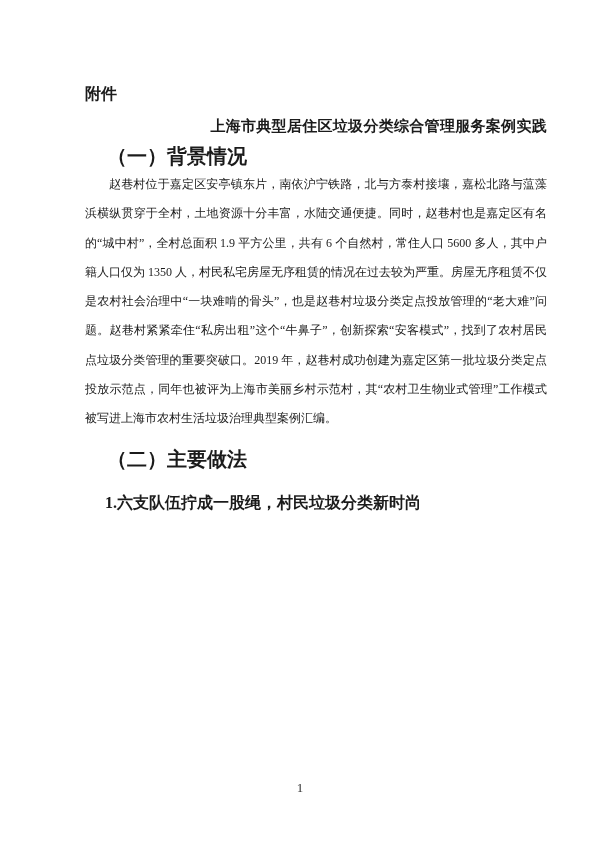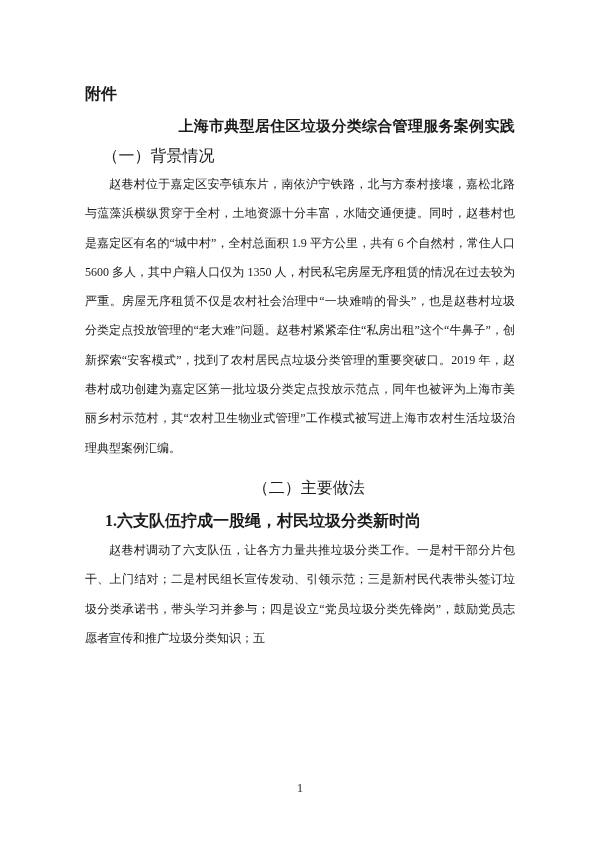--- a/index.html
+++ b/index.html
@@ -11,21 +11,21 @@
     position: relative;
     width: 600px;
     height: 849px;
     background: #ffffff;
     overflow: hidden;
     color: #1b1b1b;
     font-family: "Liberation Serif", "DejaVu Serif", serif;
     box-sizing: border-box;
   }
   .content {
-    padding: 83px 85px 0 85px;
+    padding: 83px 53px 0 85px;
   }
   .attachment-label {
     font-family: "Liberation Sans", "DejaVu Sans", sans-serif;
     font-weight: bold;
     font-size: 16px;
     line-height: 22px;
     text-align: left;
   }
   .doc-title {
     font-weight: bold;
@@ -37,47 +37,46 @@
   }
   .chapter-heading {
     font-family: "Liberation Sans", "DejaVu Sans", sans-serif;
     font-weight: bold;
     font-size: 16px;
     line-height: 24px;
     margin-top: 37px;
     text-indent: 2em;
   }
   .sub-heading {
-    font-weight: normal;
-    font-size: 16px;
+    font-weight: bold;
+    font-size: 20px;
     line-height: 24px;
     margin-top: 6px;
     text-indent: 1.1em;
   }
   .item-heading {
     font-weight: bold;
     font-size: 16px;
     line-height: 24px;
-    margin-top: 9px;
+    margin-top: 20px;
     text-indent: 1.25em;
   }
   .body-para {
     font-size: 12px;
     line-height: 29.3px;
     text-align: justify;
     text-indent: 2em;
     margin-top: 2px;
     word-break: break-all;
   }
   .body-para.second {
     margin-top: 3px;
   }
   .methods-heading {
     margin-top: 13px;
-    text-align: center;
   }
   .page-number {
     position: absolute;
     top: 779px;
     left: 0;
     right: 0;
     text-align: center;
     font-size: 13px;
     line-height: 18px;
     color: #333333;
@@ -95,18 +94,17 @@
 
 
     <div class="sub-heading">（一）背景情况</div>
 
     <div class="body-para">赵巷村位于嘉定区安亭镇东片，南依沪宁铁路，北与方泰村接壤，嘉松北路与蕰藻浜横纵贯穿于全村，土地资源十分丰富，水陆交通便捷。同时，赵巷村也是嘉定区有名的“城中村”，全村总面积 1.9 平方公里，共有 6 个自然村，常住人口 5600 多人，其中户籍人口仅为 1350 人，村民私宅房屋无序租赁的情况在过去较为严重。房屋无序租赁不仅是农村社会治理中“一块难啃的骨头”，也是赵巷村垃圾分类定点投放管理的“老大难”问题。赵巷村紧紧牵住“私房出租”这个“牛鼻子”，创新探索“安客模式”，找到了农村居民点垃圾分类管理的重要突破口。2019 年，赵巷村成功创建为嘉定区第一批垃圾分类定点投放示范点，同年也被评为上海市美丽乡村示范村，其“农村卫生物业式管理”工作模式被写进上海市农村生活垃圾治理典型案例汇编。</div>
 
     <div class="sub-heading methods-heading">（二）主要做法</div>
 
     <div class="item-heading">1.六支队伍拧成一股绳，村民垃圾分类新时尚</div>
 
-    <div class="body-para second">赵巷村调动了六支队伍，让各方力量共推垃圾分类工作。一是村干部分片包干、上门结对；二是村民组长宣传发动、引领示范；三是新村民代表带头签订垃圾分类承诺书，带头学习并参与；四是设立“党员垃圾分类先锋岗”，鼓励党员志愿者宣传和推广垃圾分类知识；五</div>
 
   </div>
 
   <div class="page-number">1</div>
 </div>
 
 </body></html>

